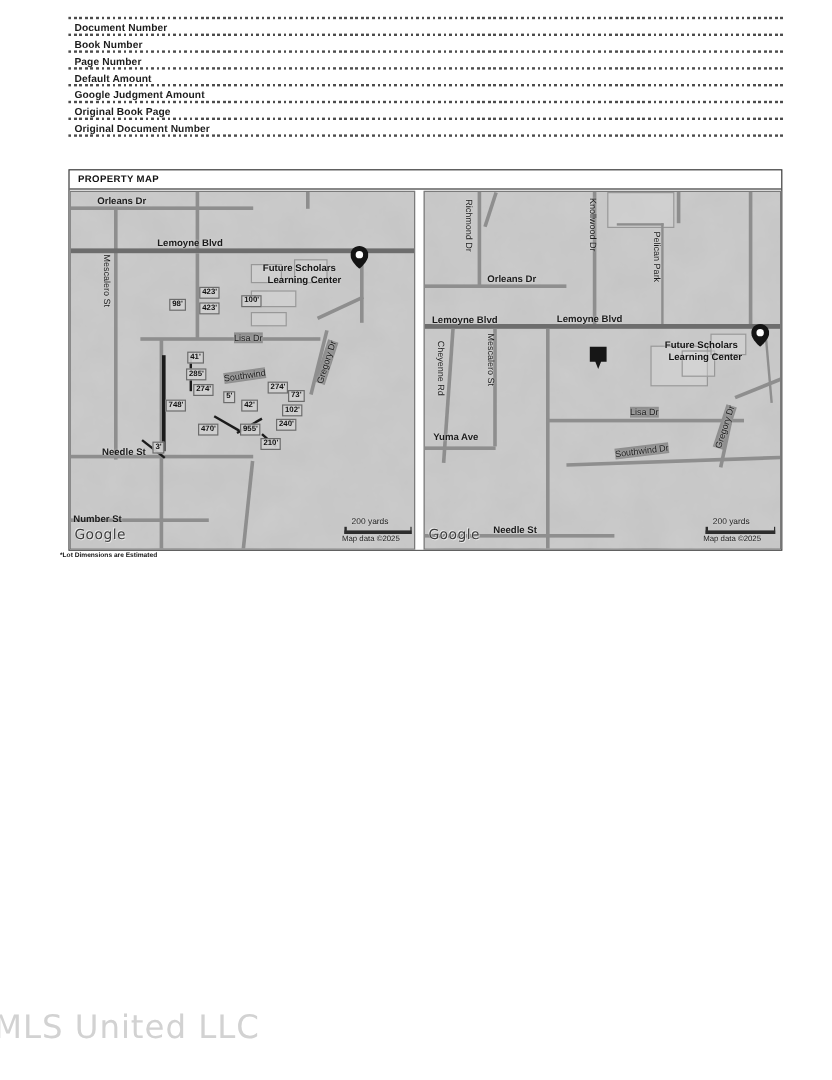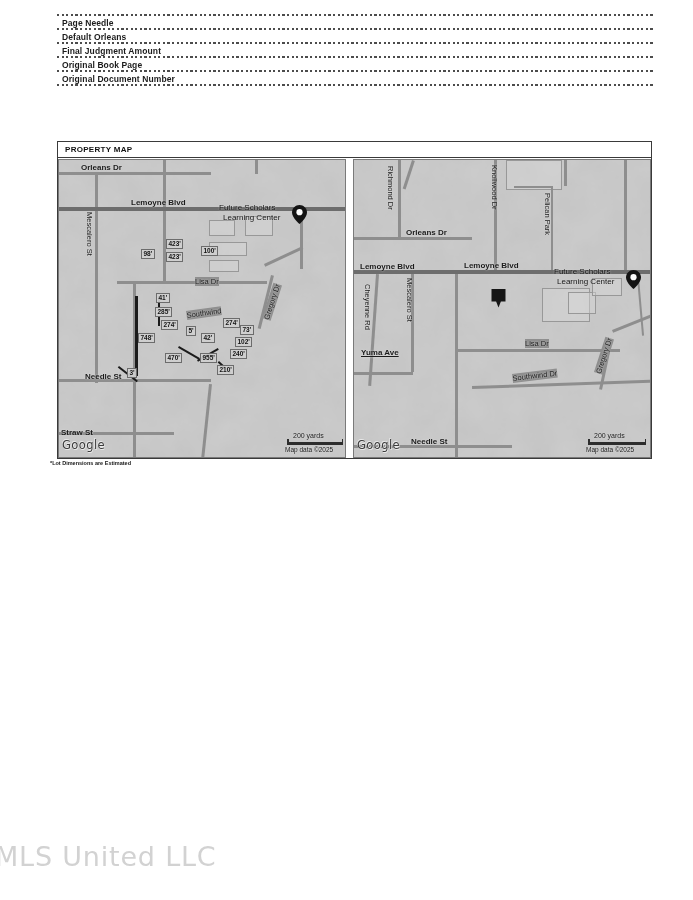--- a/index.html
+++ b/index.html
@@ -23,51 +23,59 @@
   .gap { width:7px; background:#fff; }
   .map svg.noise { position:absolute; left:0; top:0; z-index:0; }
   .map .outline { position:absolute; border:1.5px solid #989898; background:rgba(214,214,214,0.45); z-index:1; }
   .map .road { position:absolute; background:#8e8e8e; z-index:2; }
   .map .road.major { background:#6d6d6d; }
   .map .mark { position:absolute; background:#1b1b1b; z-index:3; }
   .mlabel { position:absolute; white-space:nowrap; z-index:4; color:#1b1b1b; text-shadow:0 0 2px rgba(225,225,225,0.9); }
   .mlabel.road  { font-size:7.5px; }
   .mlabel.roadb { font-size:8px; font-weight:bold; }
   .mlabel.vert  { font-size:7.5px; writing-mode:vertical-rl; }
-  .mlabel.poi   { font-size:8px; font-weight:normal; color:#141414; }
+  .mlabel.poi   { font-size:8px; font-weight:bold; color:#141414;margin-top:16px; }
   .mlabel.dim   { font-size:6.5px; line-height:8px; font-weight:bold; color:#131313; background:rgba(207,207,207,0.92); border:1px solid #6c6c6c; padding:0 1.5px; text-shadow:none; }
   .mlabel.google { font-size:11.5px; font-weight:normal; color:#3c3c3c; letter-spacing:0.4px; font-family:"DejaVu Sans", sans-serif; text-shadow:0.6px 0.6px 0 #e9e9e9,-0.6px -0.6px 0 #e9e9e9; }
   .mlabel.scalelab { font-size:7px; color:#222; }
   .mlabel.attrib { font-size:6.5px; color:#222; }
   .scale-bar { position:absolute; height:3px; background:#2d2d2d; z-index:4; }
   .scale-bar::before, .scale-bar::after { content:""; position:absolute; top:-3px; width:1.5px; height:6px; background:#2d2d2d; }
   .scale-bar::before { left:0; } .scale-bar::after { right:0; }
   .marker { position:absolute; z-index:5; line-height:0; }
 
   .footnote { position:absolute; left:50px; top:460px; font-size:5.5px; font-weight:bold; color:#161616; }
   .watermark { position:absolute; left:-5px; top:841px; font-size:27px; color:#d2d2d2; letter-spacing:0.8px; font-family:"DejaVu Sans", sans-serif; }
 </style>
 </head>
 <body>
 
 <div class="page">
 
   <div class="form-section">
     <div class="dotline"></div>
 
-      <div class="form-row">
-        <span class="form-label">Page Needle</span>
-        <div class="dotline row-bottom"></div>
-      </div>
-      <div class="form-row">
-        <span class="form-label">Default Orleans</span>
-        <div class="dotline row-bottom"></div>
-      </div>
-      <div class="form-row">
-        <span class="form-label">Final Judgment Amount</span>
+  <div class="form-row">
+        <span class="form-label">Document Number</span>
+        <div class="dotline row-bottom"></div>
+      </div>
+      <div class="form-row">
+        <span class="form-label">Book Number</span>
+        <div class="dotline row-bottom"></div>
+      </div>
+      <div class="form-row">
+        <span class="form-label">Page Number</span>
+        <div class="dotline row-bottom"></div>
+      </div>
+      <div class="form-row">
+        <span class="form-label">Default Amount</span>
+        <div class="dotline row-bottom"></div>
+      </div>
+      <div class="form-row">
+        <span class="form-label">Google Judgment Amount</span>
         <div class="dotline row-bottom"></div>
       </div>
       <div class="form-row">
         <span class="form-label">Original Book Page</span>
         <div class="dotline row-bottom"></div>
       </div>
       <div class="form-row">
         <span class="form-label">Original Document Number</span>
         <div class="dotline row-bottom"></div>
       </div>
@@ -132,21 +140,21 @@
           <span class="mlabel dim" style="left: 142px; top: 173px;">42'</span>
           <span class="mlabel dim" style="left: 164px; top: 158px;">274'</span>
           <span class="mlabel dim" style="left: 181px; top: 165px;">73'</span>
           <span class="mlabel dim" style="left: 176px; top: 177px;">102'</span>
           <span class="mlabel dim" style="left: 171px; top: 189px;">240'</span>
           <span class="mlabel dim" style="left: 106px; top: 193px;">470'</span>
           <span class="mlabel dim" style="left: 141px; top: 193px;">955'</span>
           <span class="mlabel dim" style="left: 158px; top: 205px;">210'</span>
           <span class="mlabel dim" style="left: 68px; top: 208px;">3'</span>
           <span class="mlabel roadb" style="left: 26px; top: 212px;">Needle St</span>
-          <span class="mlabel roadb" style="left: 2px; top: 268px;">Straw St</span>
+          <span class="mlabel roadb" style="left: 2px; top: 268px;">Number St</span>
           <span class="mlabel google" style="left: 3px; top: 278px;">Google</span>
           <span class="mlabel scalelab" style="left: 234px; top: 272px;">200 yards</span>
           <span class="mlabel attrib" style="left: 226px; top: 286px;">Map data ©2025</span>
           <div class="scale-bar" style="left: 228px; top: 282px; width: 56px;"></div>
           <span class="marker" style="left: 233px; top: 45px;"><svg width="15" height="19" viewBox="0 0 15 19">
               <path d="M7.5 0C3.4 0 0 3.3 0 7.4 0 12.6 7.5 19 7.5 19S15 12.6 15 7.4C15 3.3 11.6 0 7.5 0z" fill="#141414"></path>
               <circle cx="7.5" cy="7.2" r="3.1" fill="#fdfdfd"></circle>
             </svg></span>
         </div>
 
@@ -188,21 +196,21 @@
           <span class="mlabel vert" style="left: 189px; top: 33px;">Pelican Park</span>
           <span class="mlabel roadb" style="left: 52px; top: 68px;">Orleans Dr</span>
           <span class="mlabel roadb" style="left: 6px; top: 102px;">Lemoyne Blvd</span>
           <span class="mlabel roadb" style="left: 110px; top: 101px;">Lemoyne Blvd</span>
           <span class="mlabel poi" style="left: 200px; top: 107px;">Future Scholars</span>
           <span class="mlabel poi" style="left: 203px; top: 117px;">Learning Center</span>
           <span class="mlabel vert" style="left: 9px; top: 124px;">Cheyenne Rd</span>
           <span class="mlabel vert" style="left: 51px; top: 118px;">Mescalero St</span>
           <span class="mlabel road" style="left: 171px; top: 179px;">Lisa Dr</span>
           <span class="mlabel road" style="left: 240px; top: 212px; transform: rotate(-72deg); transform-origin: left top;">Gregory Dr</span>
-          <span class="mlabel roadb" style="left: 7px; top: 188px; text-decoration: underline;">Yuma Ave</span>
+          <span class="mlabel roadb" style="left: 7px; top: 200px;">Yuma Ave</span>
           <span class="mlabel road" style="left: 158px; top: 214px; transform: rotate(-7deg); transform-origin: left top;">Southwind Dr</span>
           <span class="mlabel roadb" style="left: 57px; top: 277px;">Needle St</span>
           <span class="mlabel google" style="left: 3px; top: 278px;">Google</span>
           <span class="mlabel scalelab" style="left: 240px; top: 272px;">200 yards</span>
           <span class="mlabel attrib" style="left: 232px; top: 286px;">Map data ©2025</span>
           <div class="scale-bar" style="left: 234px; top: 282px; width: 58px;"></div>
           <span class="marker" style="left: 272px; top: 110px;"><svg width="15" height="19" viewBox="0 0 15 19">
               <path d="M7.5 0C3.4 0 0 3.3 0 7.4 0 12.6 7.5 19 7.5 19S15 12.6 15 7.4C15 3.3 11.6 0 7.5 0z" fill="#141414"></path>
               <circle cx="7.5" cy="7.2" r="3.1" fill="#fdfdfd"></circle>
             </svg></span>

